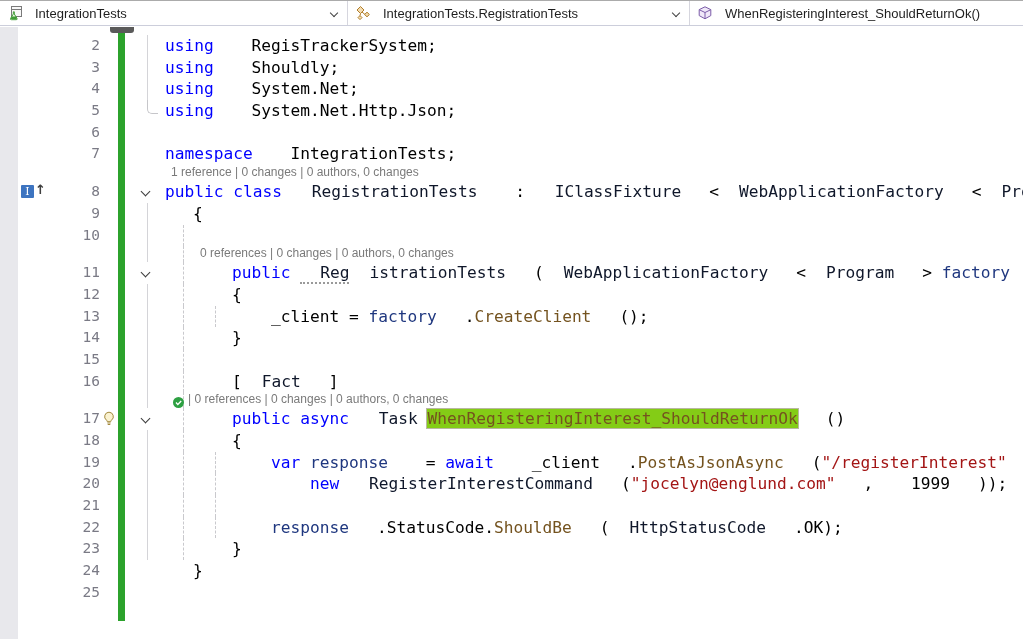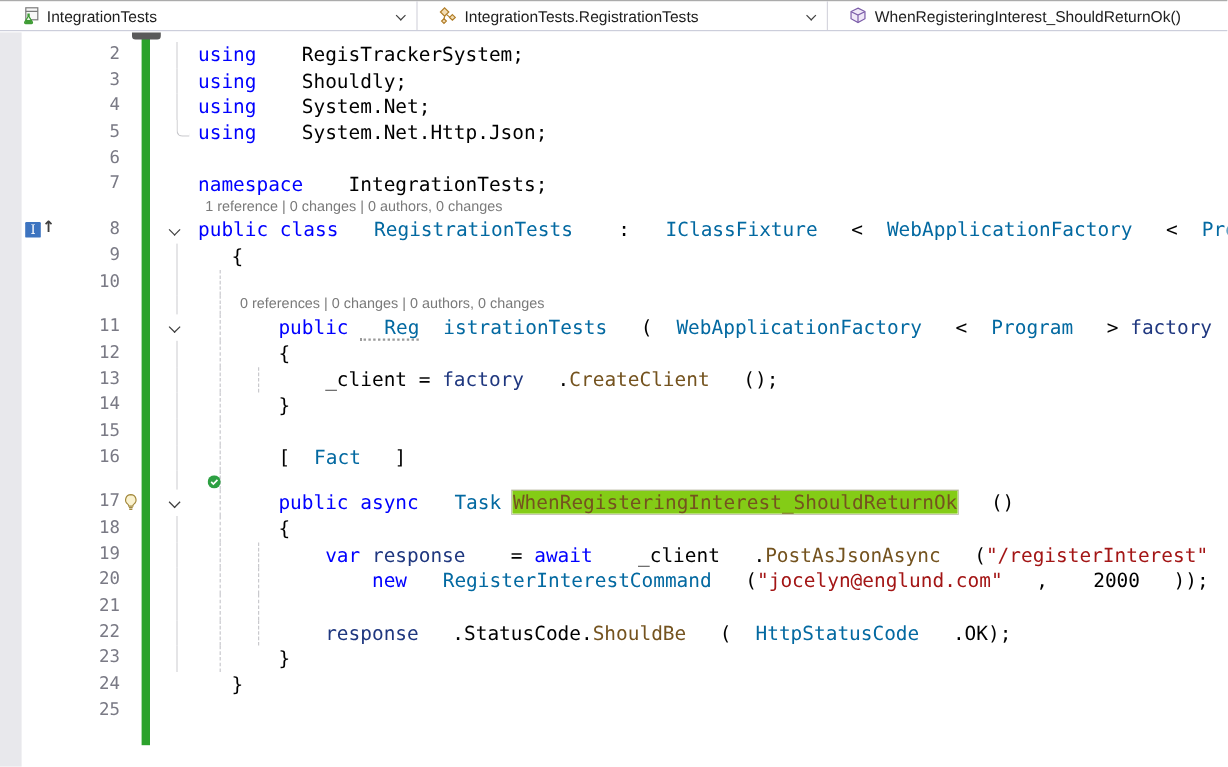--- a/index.html
+++ b/index.html
@@ -5,21 +5,21 @@
   * { margin:0; padding:0; box-sizing:border-box; }
   html,body { width:1023px; height:639px; overflow:hidden; background:#fff;
               font-family:"Liberation Sans", sans-serif; }
   #stage { position:relative; width:1023px; height:639px; background:#fff; }
 
   
   #navbar { position:absolute; left:0; top:0; width:1023px; height:26px;
             background:#fff; border-top:1px solid #ababab; border-bottom:1px solid #cccedb;
             display:flex; }
   .combo { position:relative; height:100%; display:flex; align-items:center;
-           padding-left:17px; gap:6px; border-right:1px solid #d6d6de; cursor:default; }
+           padding-left:7px; gap:12px; border-right:1px solid #d6d6de; cursor:default; }
   .combo:last-child { border-right:none; }
   .combo-label { font-size:13px; color:#1e1e1e; white-space:nowrap; }
   .combo-arrow { position:absolute; right:9px; top:9px; width:7px; height:7px; }
   .combo-arrow::before { content:""; position:absolute; left:0; top:0;
       width:5px; height:5px; border-right:1.4px solid #424242; border-bottom:1.4px solid #424242;
       transform:rotate(45deg); }
   .nav-icon { width:16px; height:16px; flex:0 0 16px; }
 
   
   #glyph-margin { position:absolute; left:0; top:27px; width:18px; height:612px; background:#e8e8ec; }
@@ -33,21 +33,21 @@
   .row.code { height:21.7px; }
   .row.lens { height:16px; }
 
   .ln { position:absolute; left:30px; top:0; width:70px; text-align:right;
         font-family:"DejaVu Sans Mono", monospace; font-size:14.5px; line-height:21.7px;
         color:#7a7a85; }
 
   .code-text { position:absolute; left:165px; top:0; white-space:pre;
         font-family:"DejaVu Sans Mono", monospace; font-size:16.2px; line-height:21.7px; }
   .tok-kw     { color:#0000ff; }
-  .tok-type   { color:#0369a1;padding-left:20px; }
+  .tok-type   { color:#0f172a;padding-left:20px; }
   .tok-method { color:#74531f; }
   .tok-local  { color:#1f377f; }
   .tok-str    { color:#a31515; }
   .tok-plain  { color:#000000;padding-left:28px; }
   .tok-hl { background:#84cc16; box-shadow:0 0 0 1px #b8b8a0; }
   .tok-dots { border-bottom:2px dotted #9a9a9a; }
 
   .lens-text { position:absolute; top:0; font-size:12px; line-height:15px; color:#7a7a7a; white-space:pre; }
   .lens-dot { position:absolute; top:2px; width:11px; height:11px; }
 
@@ -206,20 +206,21 @@
         <span class="ln">16</span>
         <span class="code-text"><span class="tok-plain">    [</span><span class="tok-type">Fact</span><span class="tok-plain">]</span></span>
       </div>
       <div class="row lens">
         <div class="g g-s"></div>
         <div class="g g-a"></div>
         <span class="lens-dot" style="left: 173px;"><svg width="11" height="11" viewBox="0 0 11 11">
             <circle cx="5.5" cy="5.5" r="5.5" fill="#2da042"></circle>
             <path d="M3 5.6 L4.8 7.4 L8.2 3.9" stroke="#fff" stroke-width="1.4" fill="none"></path>
           </svg></span>
+        <span class="lens-text" style="left: 188px;">| 0 references | 0 changes | 0 authors, 0 changes</span>
       </div>
       <div class="row code">
         <div class="g g-a"></div>
         <span class="ln">17</span>
         <span class="bulb"><svg width="16" height="17" viewBox="0 0 16 17">
             <path d="M8 2.2 a4.4 4.4 0 0 0 -2.6 7.9 c.5 .4 .9 1 .9 1.6 h3.4 c0 -.6 .4 -1.2 .9 -1.6 A4.4 4.4 0 0 0 8 2.2 Z" fill="#faf2d0" stroke="#a3893c"></path>
             <path d="M6.4 13 h3.2 M6.7 14.5 h2.6" stroke="#a3893c" fill="none"></path>
           </svg></span>
         <span class="chev"></span>
         <span class="code-text"><span class="tok-plain">    </span><span class="tok-kw">public async </span><span class="tok-type">Task </span><span class="tok-method tok-hl">WhenRegisteringInterest_ShouldReturnOk</span><span class="tok-plain">()</span></span>
@@ -235,21 +236,21 @@
         <div class="g g-a"></div>
         <div class="g g-b"></div>
         <span class="ln">19</span>
         <span class="code-text"><span class="tok-plain">        </span><span class="tok-kw">var </span><span class="tok-local">response</span><span class="tok-plain"> = </span><span class="tok-kw">await </span><span class="tok-plain">_client</span><span class="tok-plain">.</span><span class="tok-method">PostAsJsonAsync</span><span class="tok-plain">(</span><span class="tok-str">"/registerInterest"</span><span class="tok-plain">,</span></span>
       </div>
       <div class="row code">
         <div class="g g-s"></div>
         <div class="g g-a"></div>
         <div class="g g-b"></div>
         <span class="ln">20</span>
-        <span class="code-text"><span class="tok-plain">            </span><span class="tok-kw">new </span><span class="tok-type">RegisterInterestCommand</span><span class="tok-plain">(</span><span class="tok-str">"jocelyn@englund.com"</span><span class="tok-plain">, </span><span class="tok-plain">2000</span><span class="tok-plain">));</span></span>
+        <span class="code-text"><span class="tok-plain">            </span><span class="tok-kw">new </span><span class="tok-type">RegisterInterestCommand</span><span class="tok-plain">(</span><span class="tok-str">"jocelyn@englund.com"</span><span class="tok-plain">, </span><span class="tok-plain">1999</span><span class="tok-plain">));</span></span>
       </div>
       <div class="row code">
         <div class="g g-s"></div>
         <div class="g g-a"></div>
         <div class="g g-b"></div>
         <span class="ln">21</span>
         <span class="code-text"></span>
       </div>
       <div class="row code">
         <div class="g g-s"></div>

